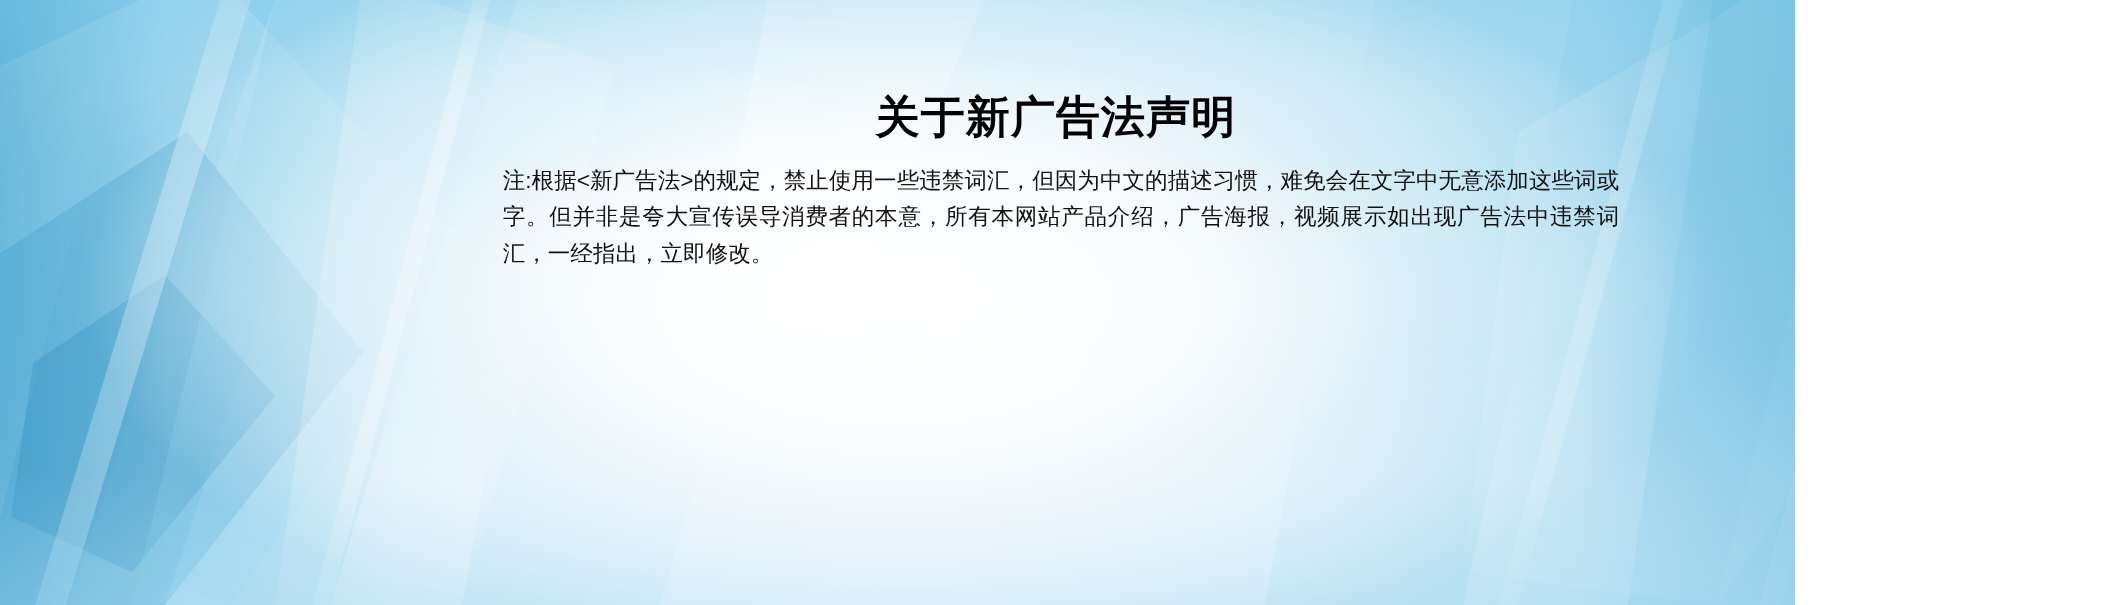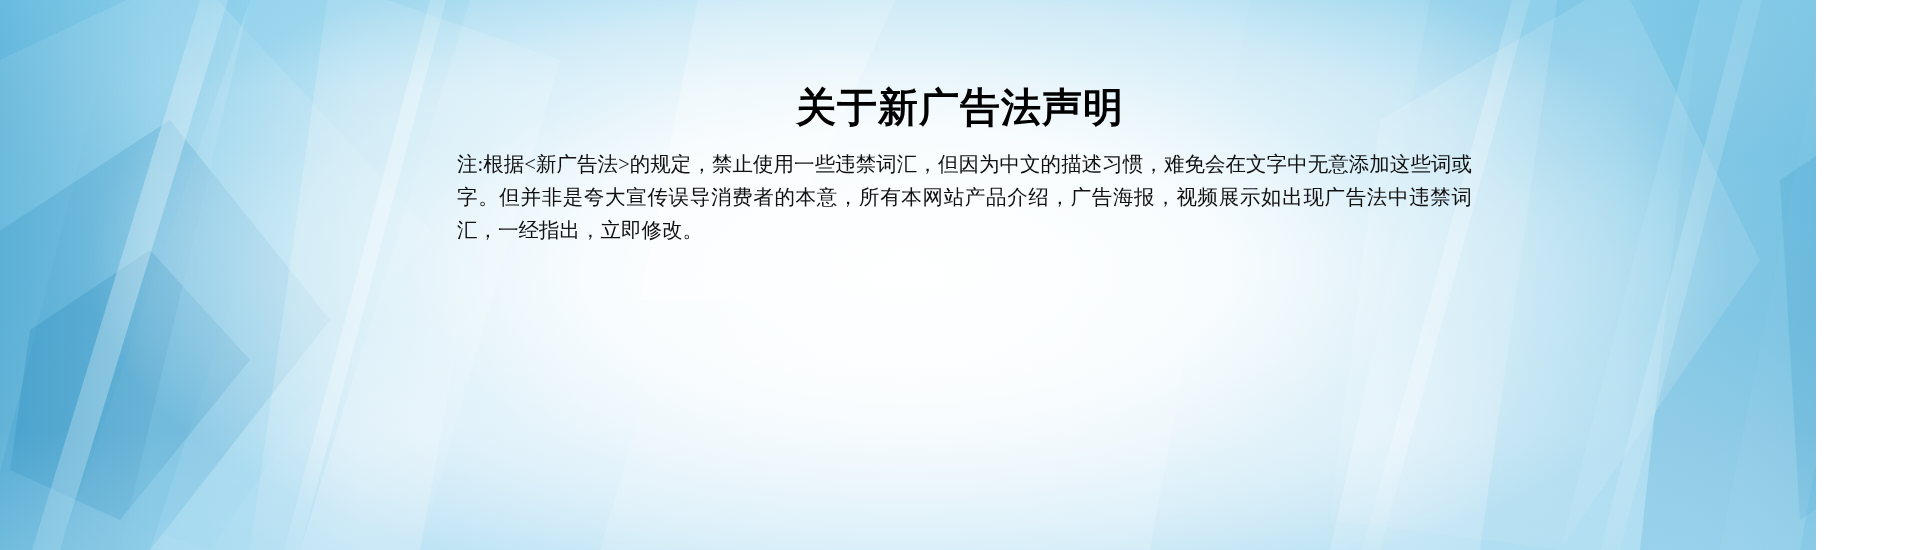--- a/index.html
+++ b/index.html
@@ -2,24 +2,24 @@
 <html><head>
 <meta charset="utf-8">
 <style>
   html, body {
     margin: 0;
     padding: 0;
     background: #ffffff;
   }
   #stage {
     position: relative;
-    width: 1816px;
+    width: 1632px;
     height: 550px;
     overflow: hidden;
-    font-family: Liberation Serif, serif;
+    font-family: Liberation Sans, sans-serif;
   }
 
   
   .bg-base {
     position: absolute;
     inset: 0;
     background:
       linear-gradient(180deg, #bfe4f4 0%, #9fd6ee 28%, #a9daf0 58%, #cfe9f7 82%, #e8f4fb 100%);
   }
   .bg-wash {

